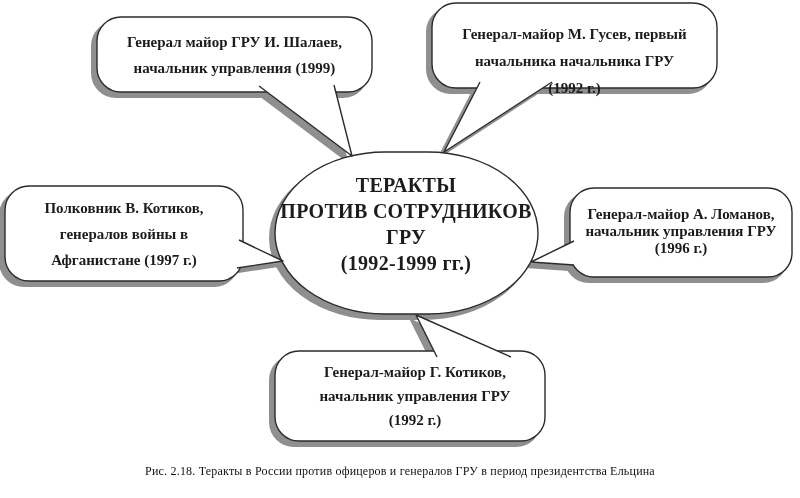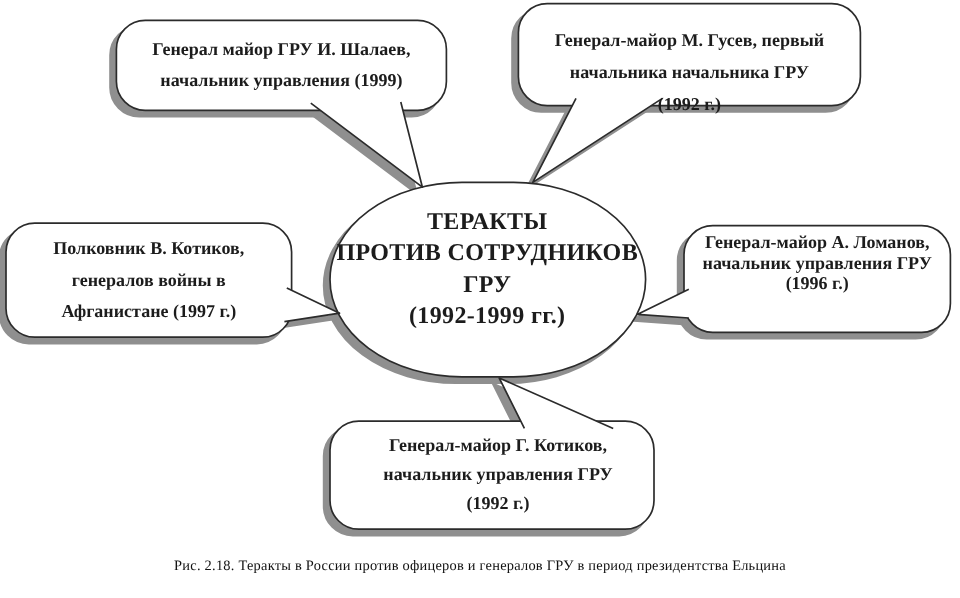--- a/index.html
+++ b/index.html
@@ -28,21 +28,21 @@
     font-weight: bold;
     font-size: 15px;
     line-height: 26px;
     color: #1c1c1c;
   }
   .txt .ln { white-space: nowrap; }
   .txt-shalaev   { left: 97px;  top: 17px;  width: 275px; height: 75px; }
   .txt-gusev     { left: 432px; top: 3px;   width: 285px; height: 85px; line-height: 27px; margin-top: 16px; }
   .txt-radchenko { left: 5px;   top: 186px; width: 238px; height: 95px; }
   .txt-lomanov   { left: 570px; top: 188px; width: 222px; height: 89px;
-                   justify-content: flex-start; padding-top: 7px; box-sizing: border-box;
+                   justify-content: flex-start; padding-top: 18px; box-sizing: border-box;
                    line-height: 17px; }
   .txt-kotikov   { left: 275px; top: 351px; width: 280px; height: 90px; line-height: 24px; }
   .txt-center    { left: 285px; top: 144px; width: 242px; height: 160px;
                    font-size: 20px; letter-spacing: 0.3px; }
   .caption {
     position: absolute;
     left: 0; top: 464px;
     width: 800px;
     text-align: center;
     font-size: 12px;

